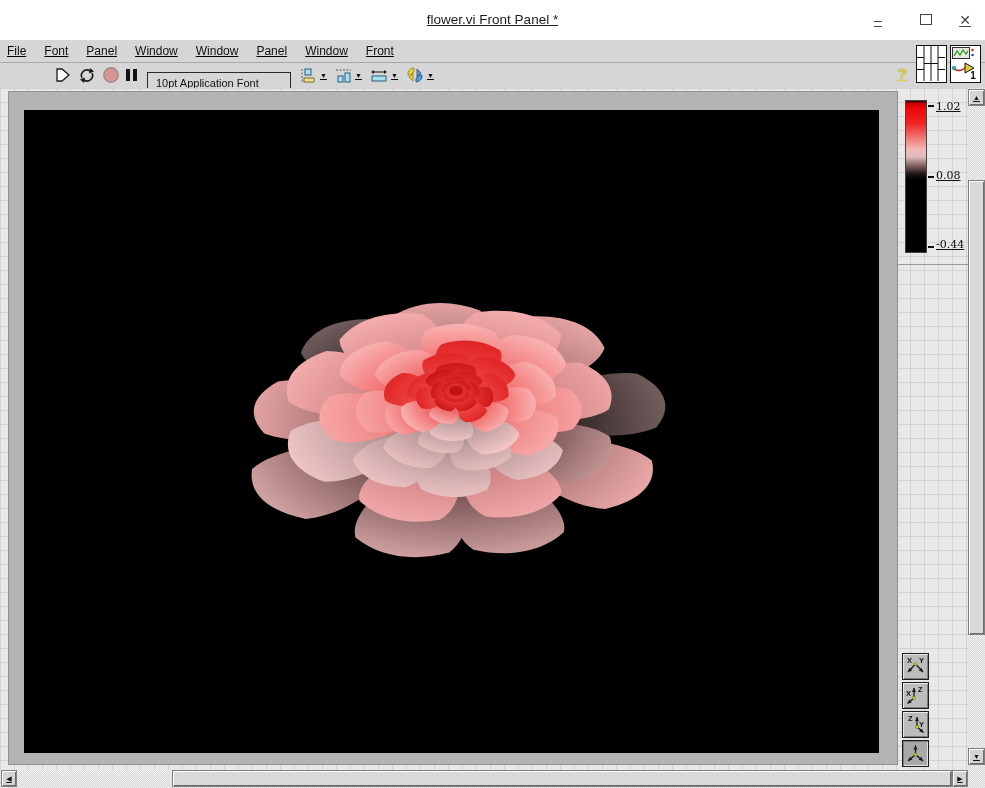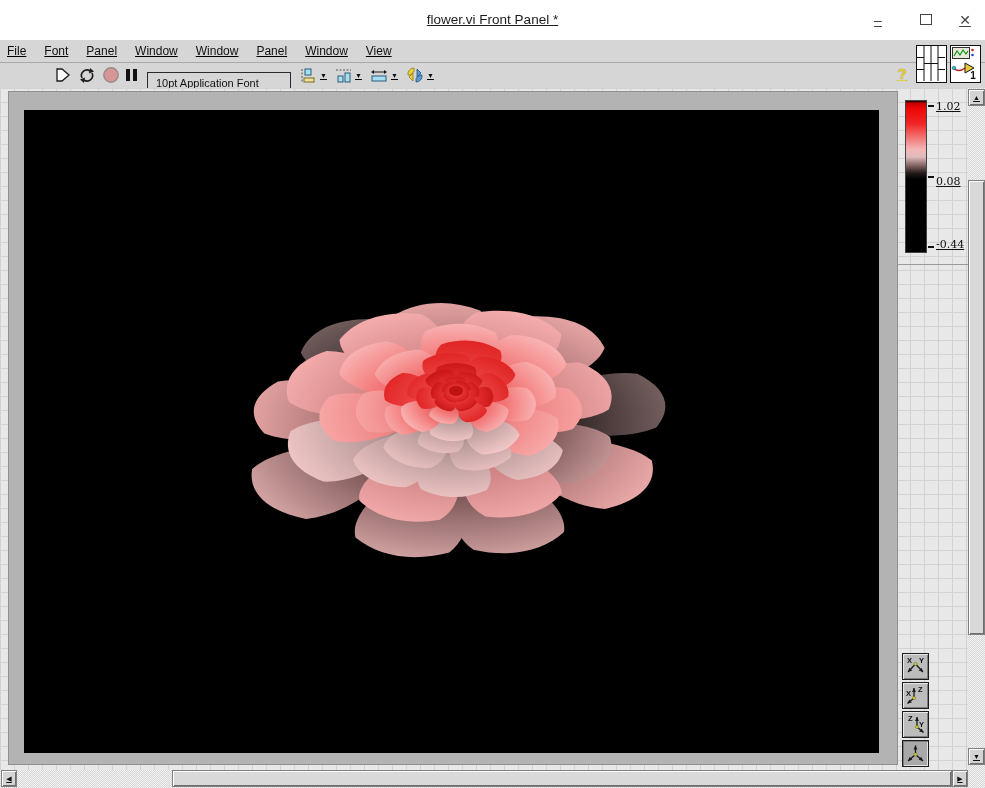--- a/index.html
+++ b/index.html
@@ -81,21 +81,21 @@
   </div>
 
   <div class="abs menubar" id="menubar">
       <div class="menuitem">File</div>
       <div class="menuitem">Font</div>
       <div class="menuitem">Panel</div>
       <div class="menuitem">Window</div>
       <div class="menuitem">Window</div>
       <div class="menuitem">Panel</div>
       <div class="menuitem">Window</div>
-      <div class="menuitem">View</div>
+      <div class="menuitem">Front</div>
     </div>
 
   <div class="abs toolbar">
     <div class="abs tbtn" style="left:53px;">
       <svg width="18" height="16">
         <path d="M3 2 L8 2 L15 8 L8 14 L3 14 Z" fill="#fbfbfb" stroke="#1a1a1a" stroke-width="1.3"></path>
       </svg>
     </div>
     <div class="abs tbtn" style="left:77px;">
       <svg width="18" height="17">
@@ -379,21 +379,21 @@
             <ellipse cx="432" cy="281" rx="7" ry="5" fill="#c01212"></ellipse>
           </svg>
         </div>
     </div>
 
     <div class="abs color-scale" id="color-scale">
       <div class="abs cbar" id="cbar" style="background: linear-gradient(rgb(28, 0, 0) 0%, rgb(196, 0, 0) 1.5%, rgb(238, 6, 6) 5%, rgb(240, 37, 37) 15%, rgb(241, 124, 124) 25%, rgb(243, 182, 182) 32%, rgb(224, 188, 188) 37%, rgb(126, 94, 94) 43%, rgb(34, 24, 24) 48%, rgb(0, 0, 0) 52%, rgb(0, 0, 0) 100%);"></div>
     <div class="abs ctick" style="top: 13px;"></div>
         <div class="abs clabel" style="top: 8px;">1.02</div>
         <div class="abs ctick" style="top: 84px;"></div>
-        <div class="abs clabel" style="top: 77px; margin-top: 6px;">0.08</div>
+        <div class="abs clabel" style="top: 77px;">0.08</div>
         <div class="abs ctick" style="top: 154px;"></div>
         <div class="abs clabel" style="top: 146px;">-0.44</div>
       </div>
 
     <div class="abs projcol" id="projcol">
         <div class="projbtn">
           <svg width="21" height="21">
             <line x1="10.5" y1="8" x2="3" y2="16" stroke="#1a1a1a" stroke-width="1.3"></line>
             <polygon points="3,16 4.343381706126928,11.705197840220867 7.199293563002181,14.382615206041416" fill="#1a1a1a"></polygon>
             <line x1="10.5" y1="8" x2="18" y2="16" stroke="#1a1a1a" stroke-width="1.3"></line>

